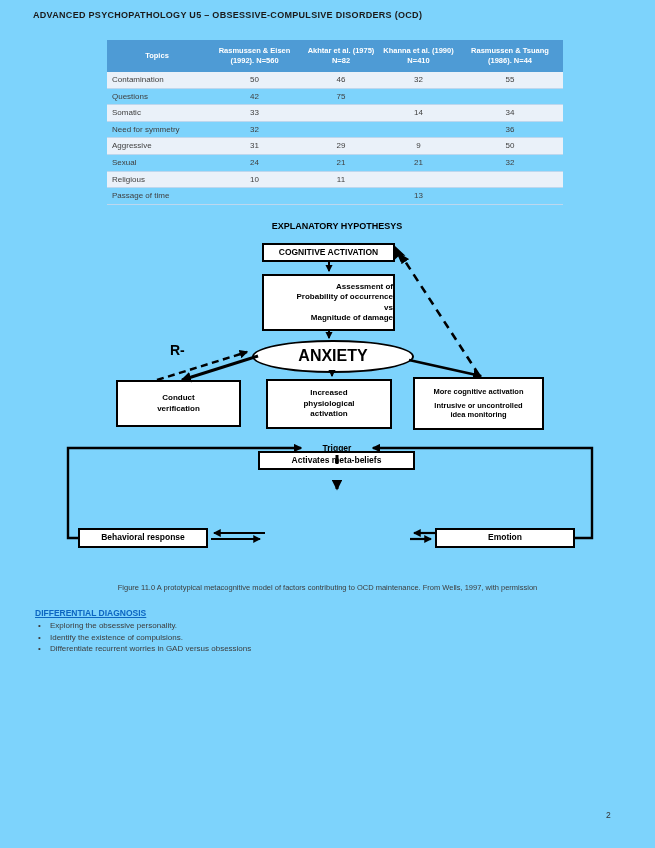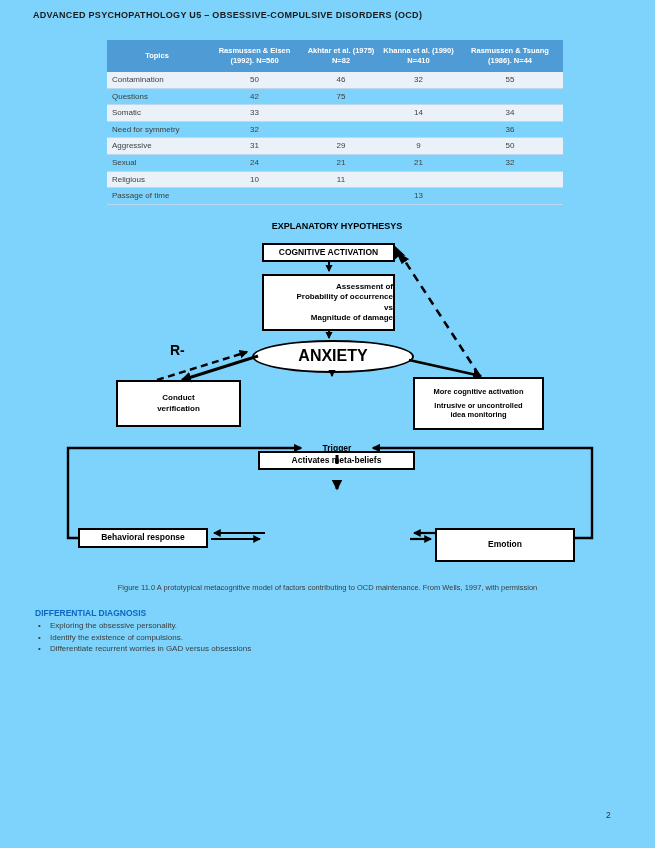--- a/index.html
+++ b/index.html
@@ -44,21 +44,21 @@
   .ellipse{border-radius:50%;}
   svg.arrows{position:absolute;left:0;top:0;pointer-events:none;}
   .mini-arrows{display:flex;gap:7px;font-size:11px;font-weight:900;line-height:1;margin:1px 0;}
   
   .fig-caption{
     position:absolute;left:0;top:583px;width:655px;text-align:center;
     font-size:7.5px;color:#3c3c3c;
   }
   .diff-heading{
     position:absolute;left:35px;top:608px;font-size:8.5px;font-weight:bold;
-    color:var(--heading-blue);
+    color:var(--heading-blue);text-decoration:underline;
   }
   .diff-list{position:absolute;left:38px;top:621px;font-size:8px;color:#3c3c3c;}
   .bullet-line{display:flex;align-items:flex-start;height:11.5px;}
   .bullet-line .dot{width:12px;color:#3c3c3c;font-size:8px;}
   .page-number{position:absolute;left:606px;top:810px;font-size:8.5px;color:#333;}
 </style>
 </head>
 <body>
 
 <div class="page">
@@ -163,39 +163,44 @@
     <div>ANXIETY</div>
   </div>
 
   <div class="dlabel" style="left:170px;top:342px;font-size:14px;">R-</div>
 
   <div class="dbox" style="left:116px;top:380px;width:125px;height:47px;font-size:8px;">
     <div>Conduct</div>
     <div>verification</div>
   </div>
 
+  <div class="dbox" style="left:266px;top:379px;width:126px;height:50px;font-size:8px;">
+    <div>Increased</div>
+    <div>physiological</div>
+    <div>activation</div>
+  </div>
 
   <div class="dbox" style="left:413px;top:377px;width:131px;height:53px;font-size:7.5px;">
     <div style="margin-bottom:4px;">More cognitive activation</div>
     <div>Intrusive or uncontrolled</div>
     <div>idea monitoring</div>
   </div>
 
   <div class="dlabel" style="left:287px;top:443px;width:100px;font-size:8.5px;">Trigger</div>
 
   <div class="dbox" style="left:258px;top:451px;width:157px;height:19px;font-size:8.5px;">
     <div>Activates meta-beliefs</div>
   </div>
 
 
   <div class="dbox" style="left:78px;top:528px;width:130px;height:20px;font-size:8.5px;">
     <div>Behavioral response</div>
   </div>
 
-  <div class="dbox" style="left:435px;top:528px;width:140px;height:34px;font-size:8.5px;">
+  <div class="dbox" style="left:435px;top:528px;width:140px;height:20px;font-size:8.5px;">
     <div>Emotion</div>
   </div>
 
   <svg class="arrows" width="655" height="848" viewBox="0 0 655 848">
     <defs>
       <marker id="ah" viewBox="0 0 10 10" refX="8.5" refY="5" markerWidth="3.6" markerHeight="3.6" orient="auto-start-reverse">
         <path d="M0,0 L10,5 L0,10 z" fill="#000"></path>
       </marker>
     </defs>
 

